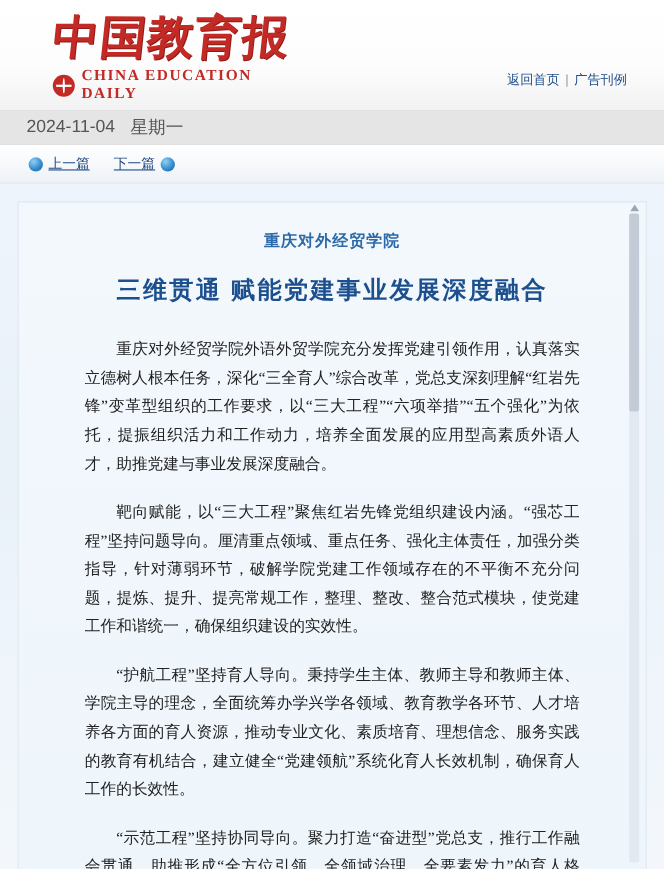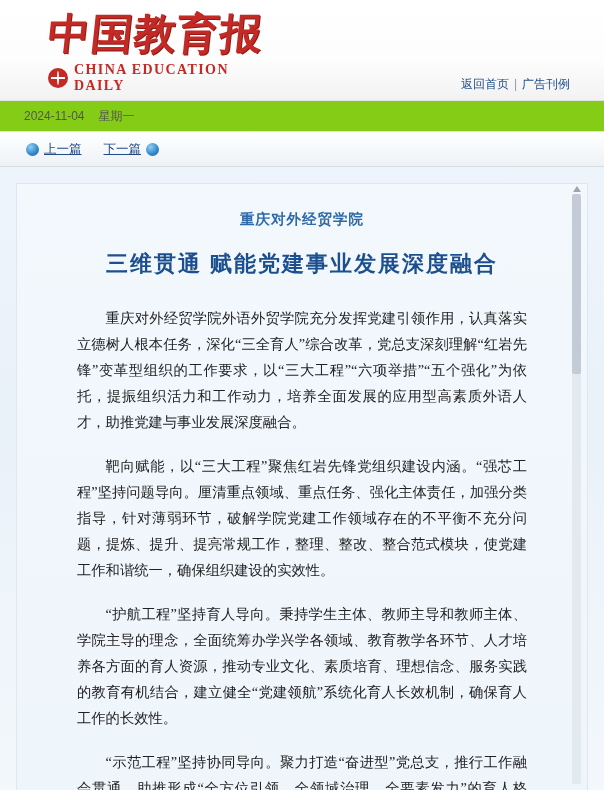--- a/index.html
+++ b/index.html
@@ -72,43 +72,43 @@
   .logo-en .txt {
     font-family: "Liberation Serif", serif;
     font-size: 14px;
     letter-spacing: 1.4px;
     color: #c32a25;
     font-weight: bold;
   }
   .masthead-links {
     position: absolute;
     right: 34px;
-    top: 76px;
+    top: 64px;
     font-size: 12px;
     color: #1f4e8c;
   }
   .masthead-links a {
     color: #1f4e8c;
     text-decoration: none;
     cursor: pointer;
   }
   .masthead-links .sep {
     color: #999;
     margin: 0 5px;
   }
 
   
   .datebar {
     height: 30px;
-    background: #84cc16;
+    background: #e5e5e5;
     border-bottom: 1px solid #e0e0e0;
     display: flex;
     align-items: center;
     padding-left: 24px;
-    font-size: 12px;
+    font-size: 16px;
     color: #555;
     gap: 14px;
   }
 
   
   .navbar {
     height: 34px;
     background: linear-gradient(to bottom, #ffffff 0%, #eef2f6 100%);
     border-bottom: 1px solid #d8dde3;
     display: flex;

